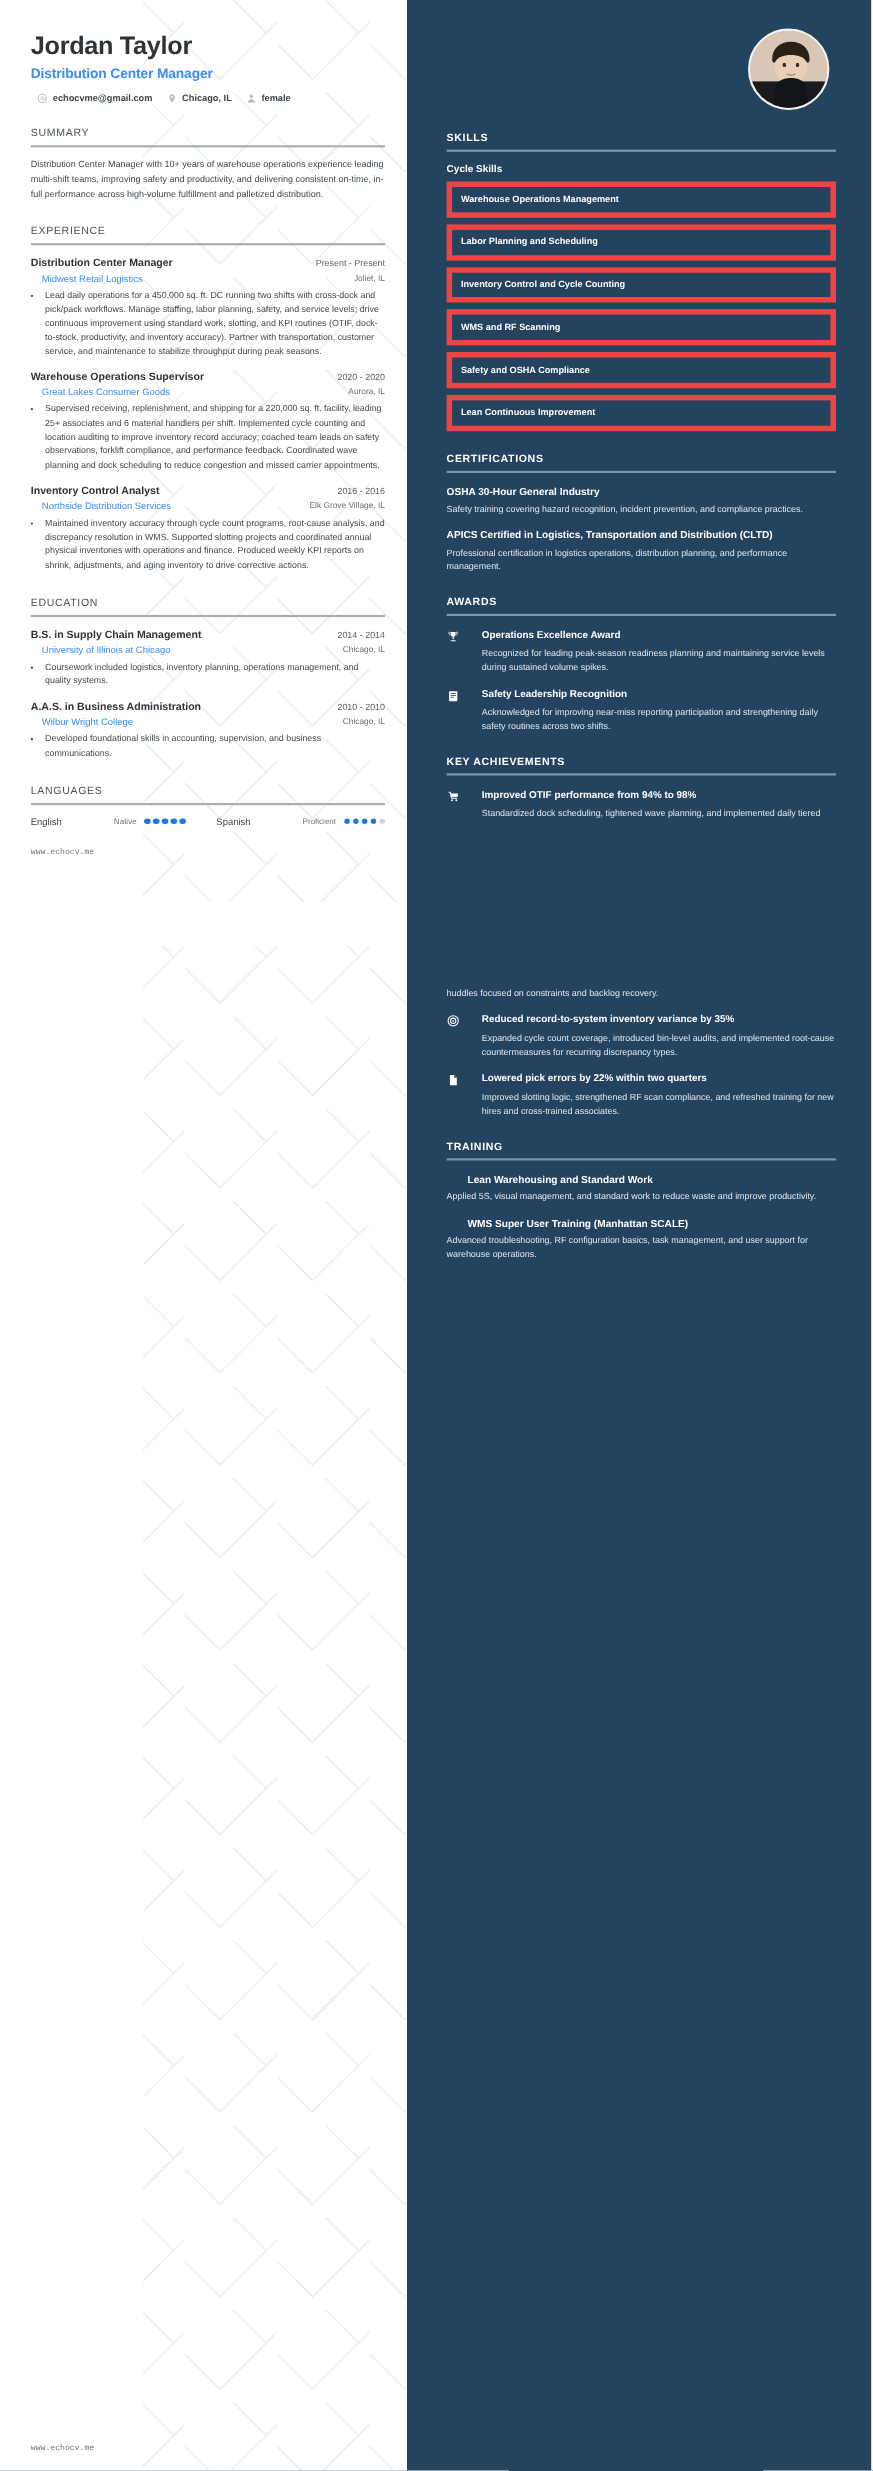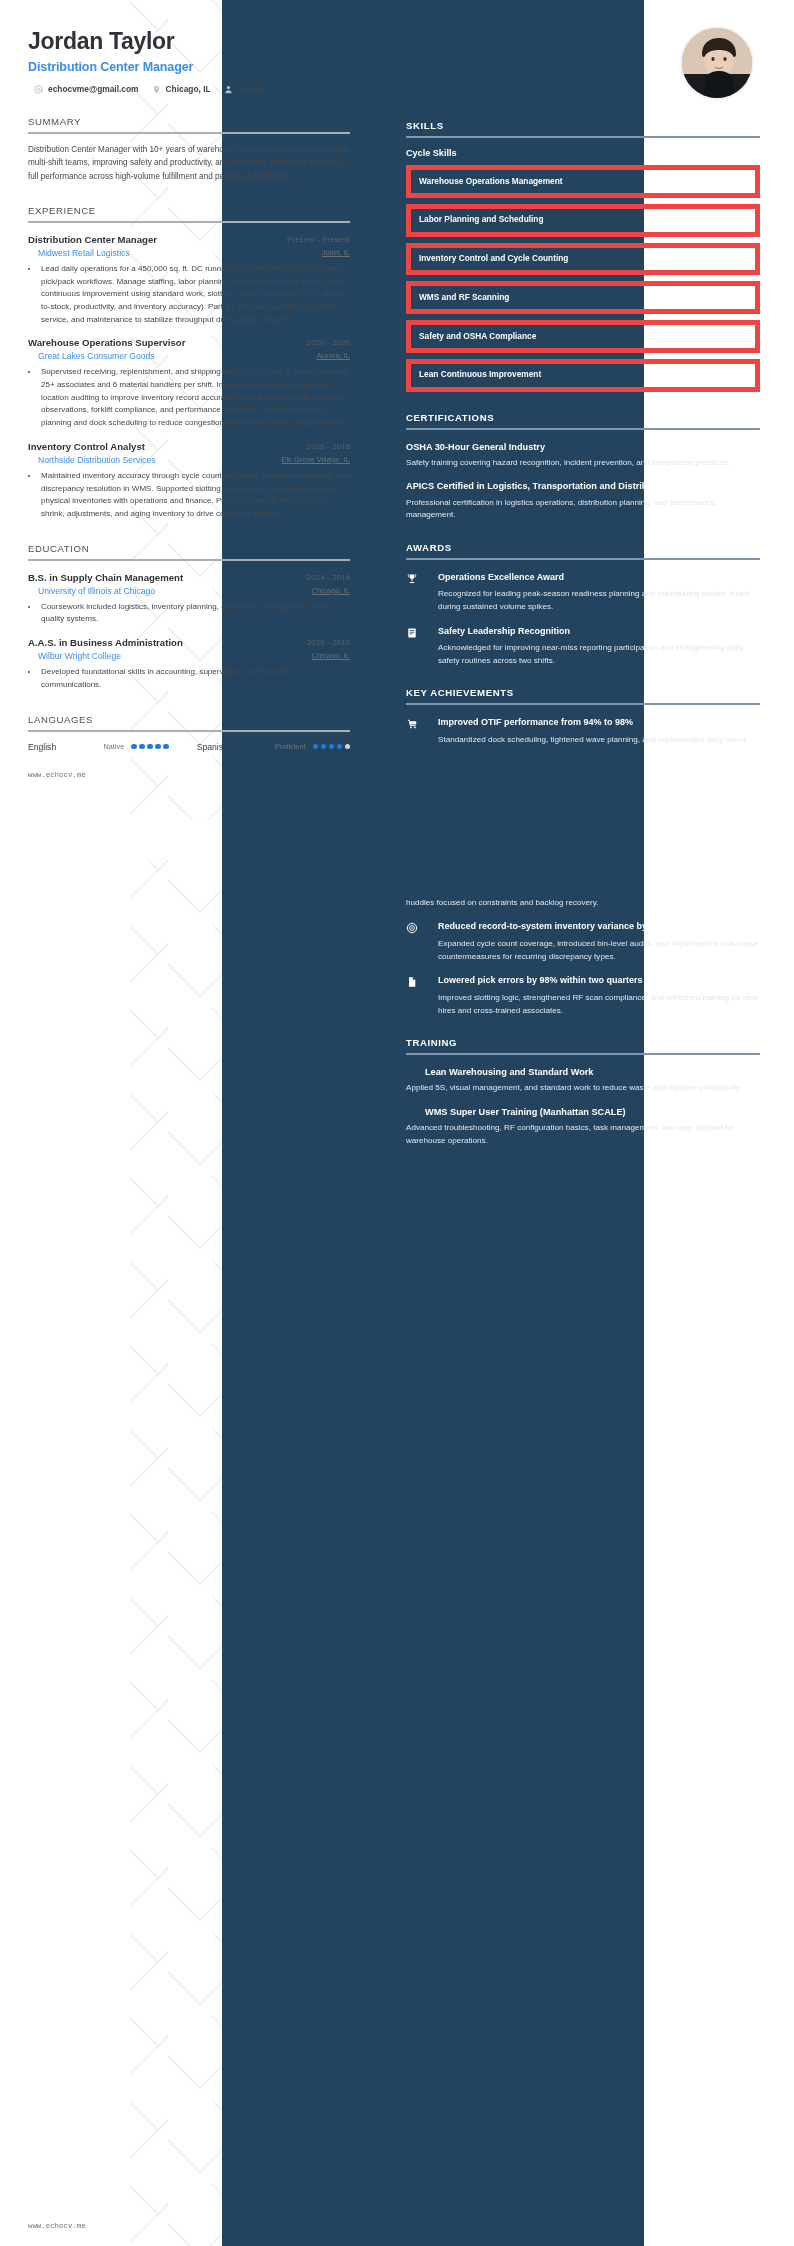--- a/index.html
+++ b/index.html
@@ -3,21 +3,21 @@
 <meta charset="utf-8">
 <style>
   * { box-sizing: border-box; margin: 0; padding: 0; }
   html, body { width: 794px; }
   body {
     font-family: "Liberation Sans", sans-serif;
     background: #ffffff;
     color: #2d3338;
     width: 794px;
   }
-  .page { position: relative; width: 644px; min-height: 2246px; background:#fff; }
+  .page { position: relative; width: 792px; min-height: 2246px; background:#fff; }
 
   
   .watermark {
     position: absolute; top:0; left:0; width: 372px; height: 2246px;
     overflow: hidden; pointer-events: none; opacity: 1;
   }
   .watermark svg { display:block; }
 
   .dark-col {
     position: absolute; top: 0; right: 0; width: 422px; height: 2246px;
@@ -43,21 +43,21 @@
 
   .summary-text { font-size:8.2px; line-height:1.62; color:#42484d; margin-top:9px; }
 
   
   .entry { margin-top: 11px; }
   .entry-top { display:flex; justify-content:space-between; align-items:flex-start; gap:8px; }
   .entry-role { font-size:9.6px; font-weight:bold; color:#2f3337; }
   .entry-date { font-size:8.1px; color:#5b6166; white-space:nowrap; padding-top:1px; }
   .entry-second { display:flex; justify-content:space-between; align-items:flex-start; gap:8px; margin-top:3px;padding-left:10px;}
   .entry-org { font-size:8.6px; color:#3b8ceb; }
-  .entry-loc { font-size:7.6px; color:#6a7075; text-align:left; max-width:74px; line-height:1.3;text-decoration:underline;}
+  .entry-loc { font-size:7.6px; color:#6a7075; text-align:left; max-width:74px; line-height:1.3;}
   ul.bullets { margin:5px 0 0 11px; padding:0; }
   ul.bullets li { font-size:8.05px; line-height:1.58; color:#42484d; margin-bottom:3px; padding-left:2px;}
   ul.bullets li::marker { font-size: 8px; }
 
   
   .lang-row { display:flex; align-items:center; margin-top:10px; gap:0; }
   .lang-block { display:flex; align-items:center; gap:7px; }
   .lang-name { font-size:8.6px; color:#3a4045; }
   .lang-level { font-size:7.3px; color:#6f757a; }
   .dots { display:flex; gap:2.5px; align-items:center; }
@@ -409,21 +409,21 @@
         </div>
 
         <div class="award">
           <span class="award-ico">
             <svg viewBox="0 0 16 16">
                 <path d="M4 1.8h5.2L12.4 5v9.2H4z" fill="currentColor"></path>
                 <path d="M9.2 1.8V5h3.2" fill="#24435e"></path>
               </svg>
           </span>
           <div class="award-body">
-            <div class="award-title">Lowered pick errors by 98% within two quarters</div>
+            <div class="award-title">Lowered pick errors by 22% within two quarters</div>
             <div class="award-desc">Improved slotting logic, strengthened RF scan compliance, and refreshed training for new hires and cross-trained associates.</div>
           </div>
         </div>
       </div>
 
       <div class="rsec">
         <div class="rsec-title">TRAINING</div>
         <div class="rsec-rule"></div>
         <div class="train">
           <div class="train-name">Lean Warehousing and Standard Work</div>

